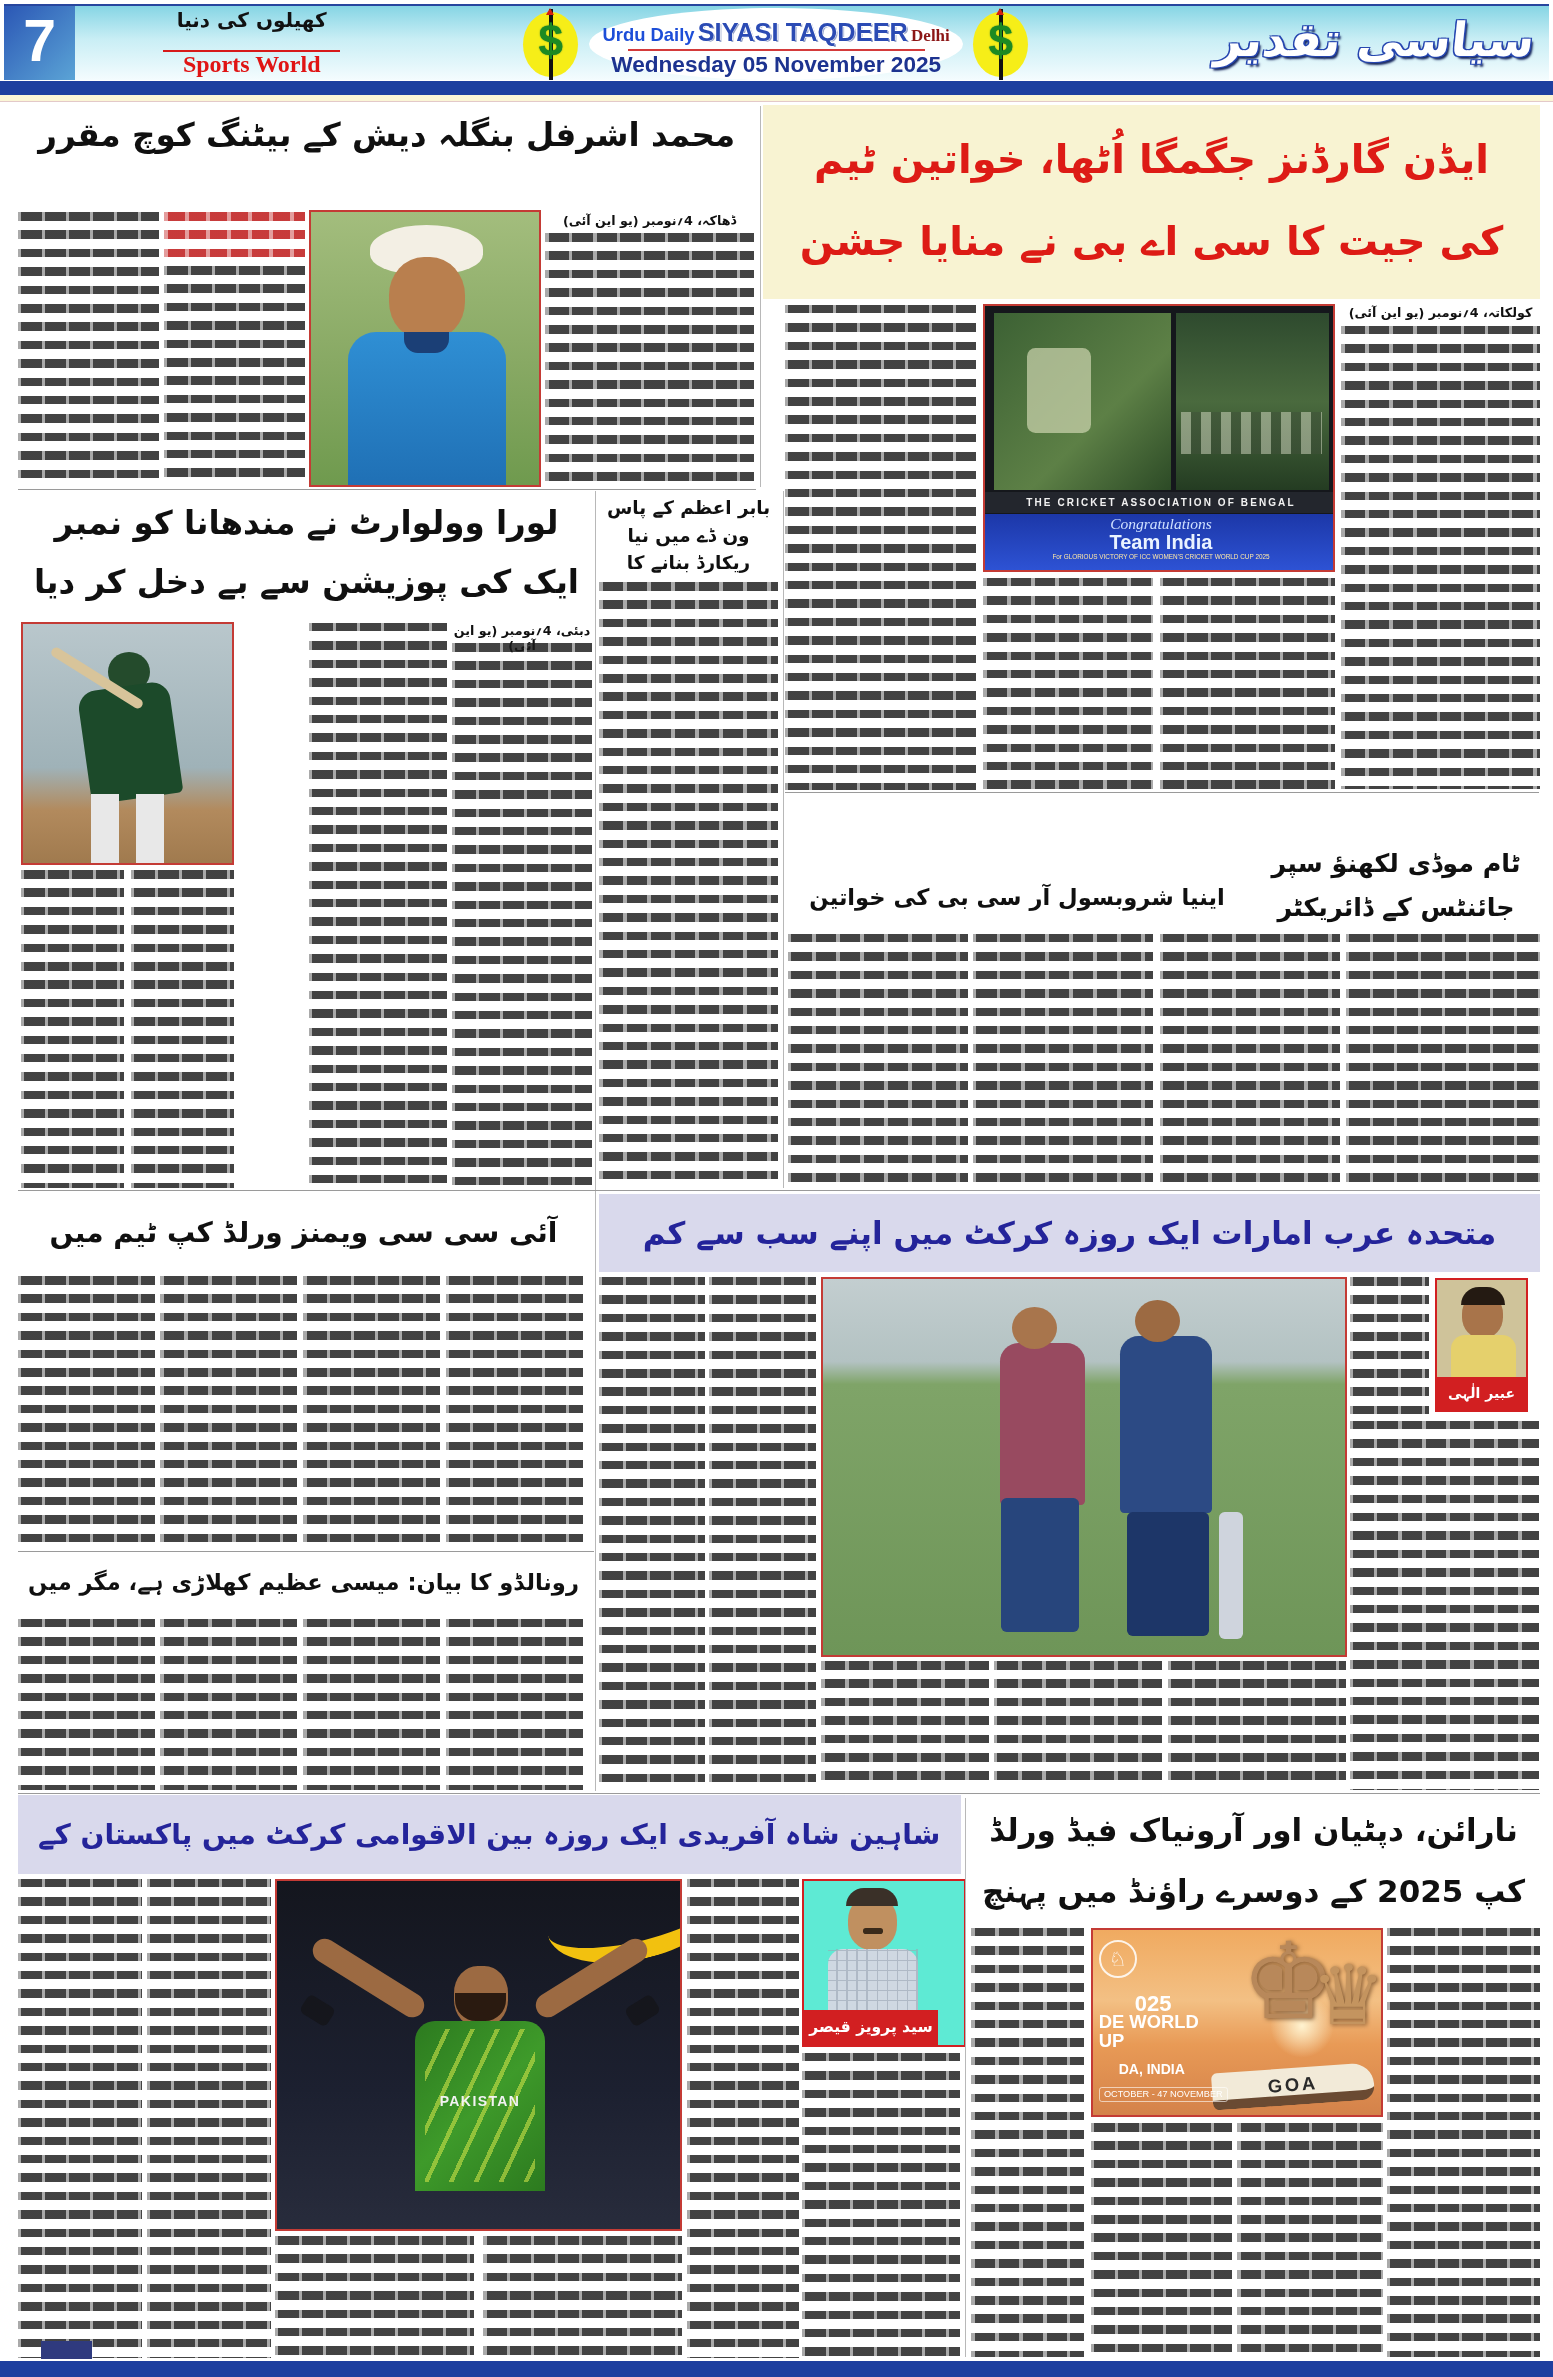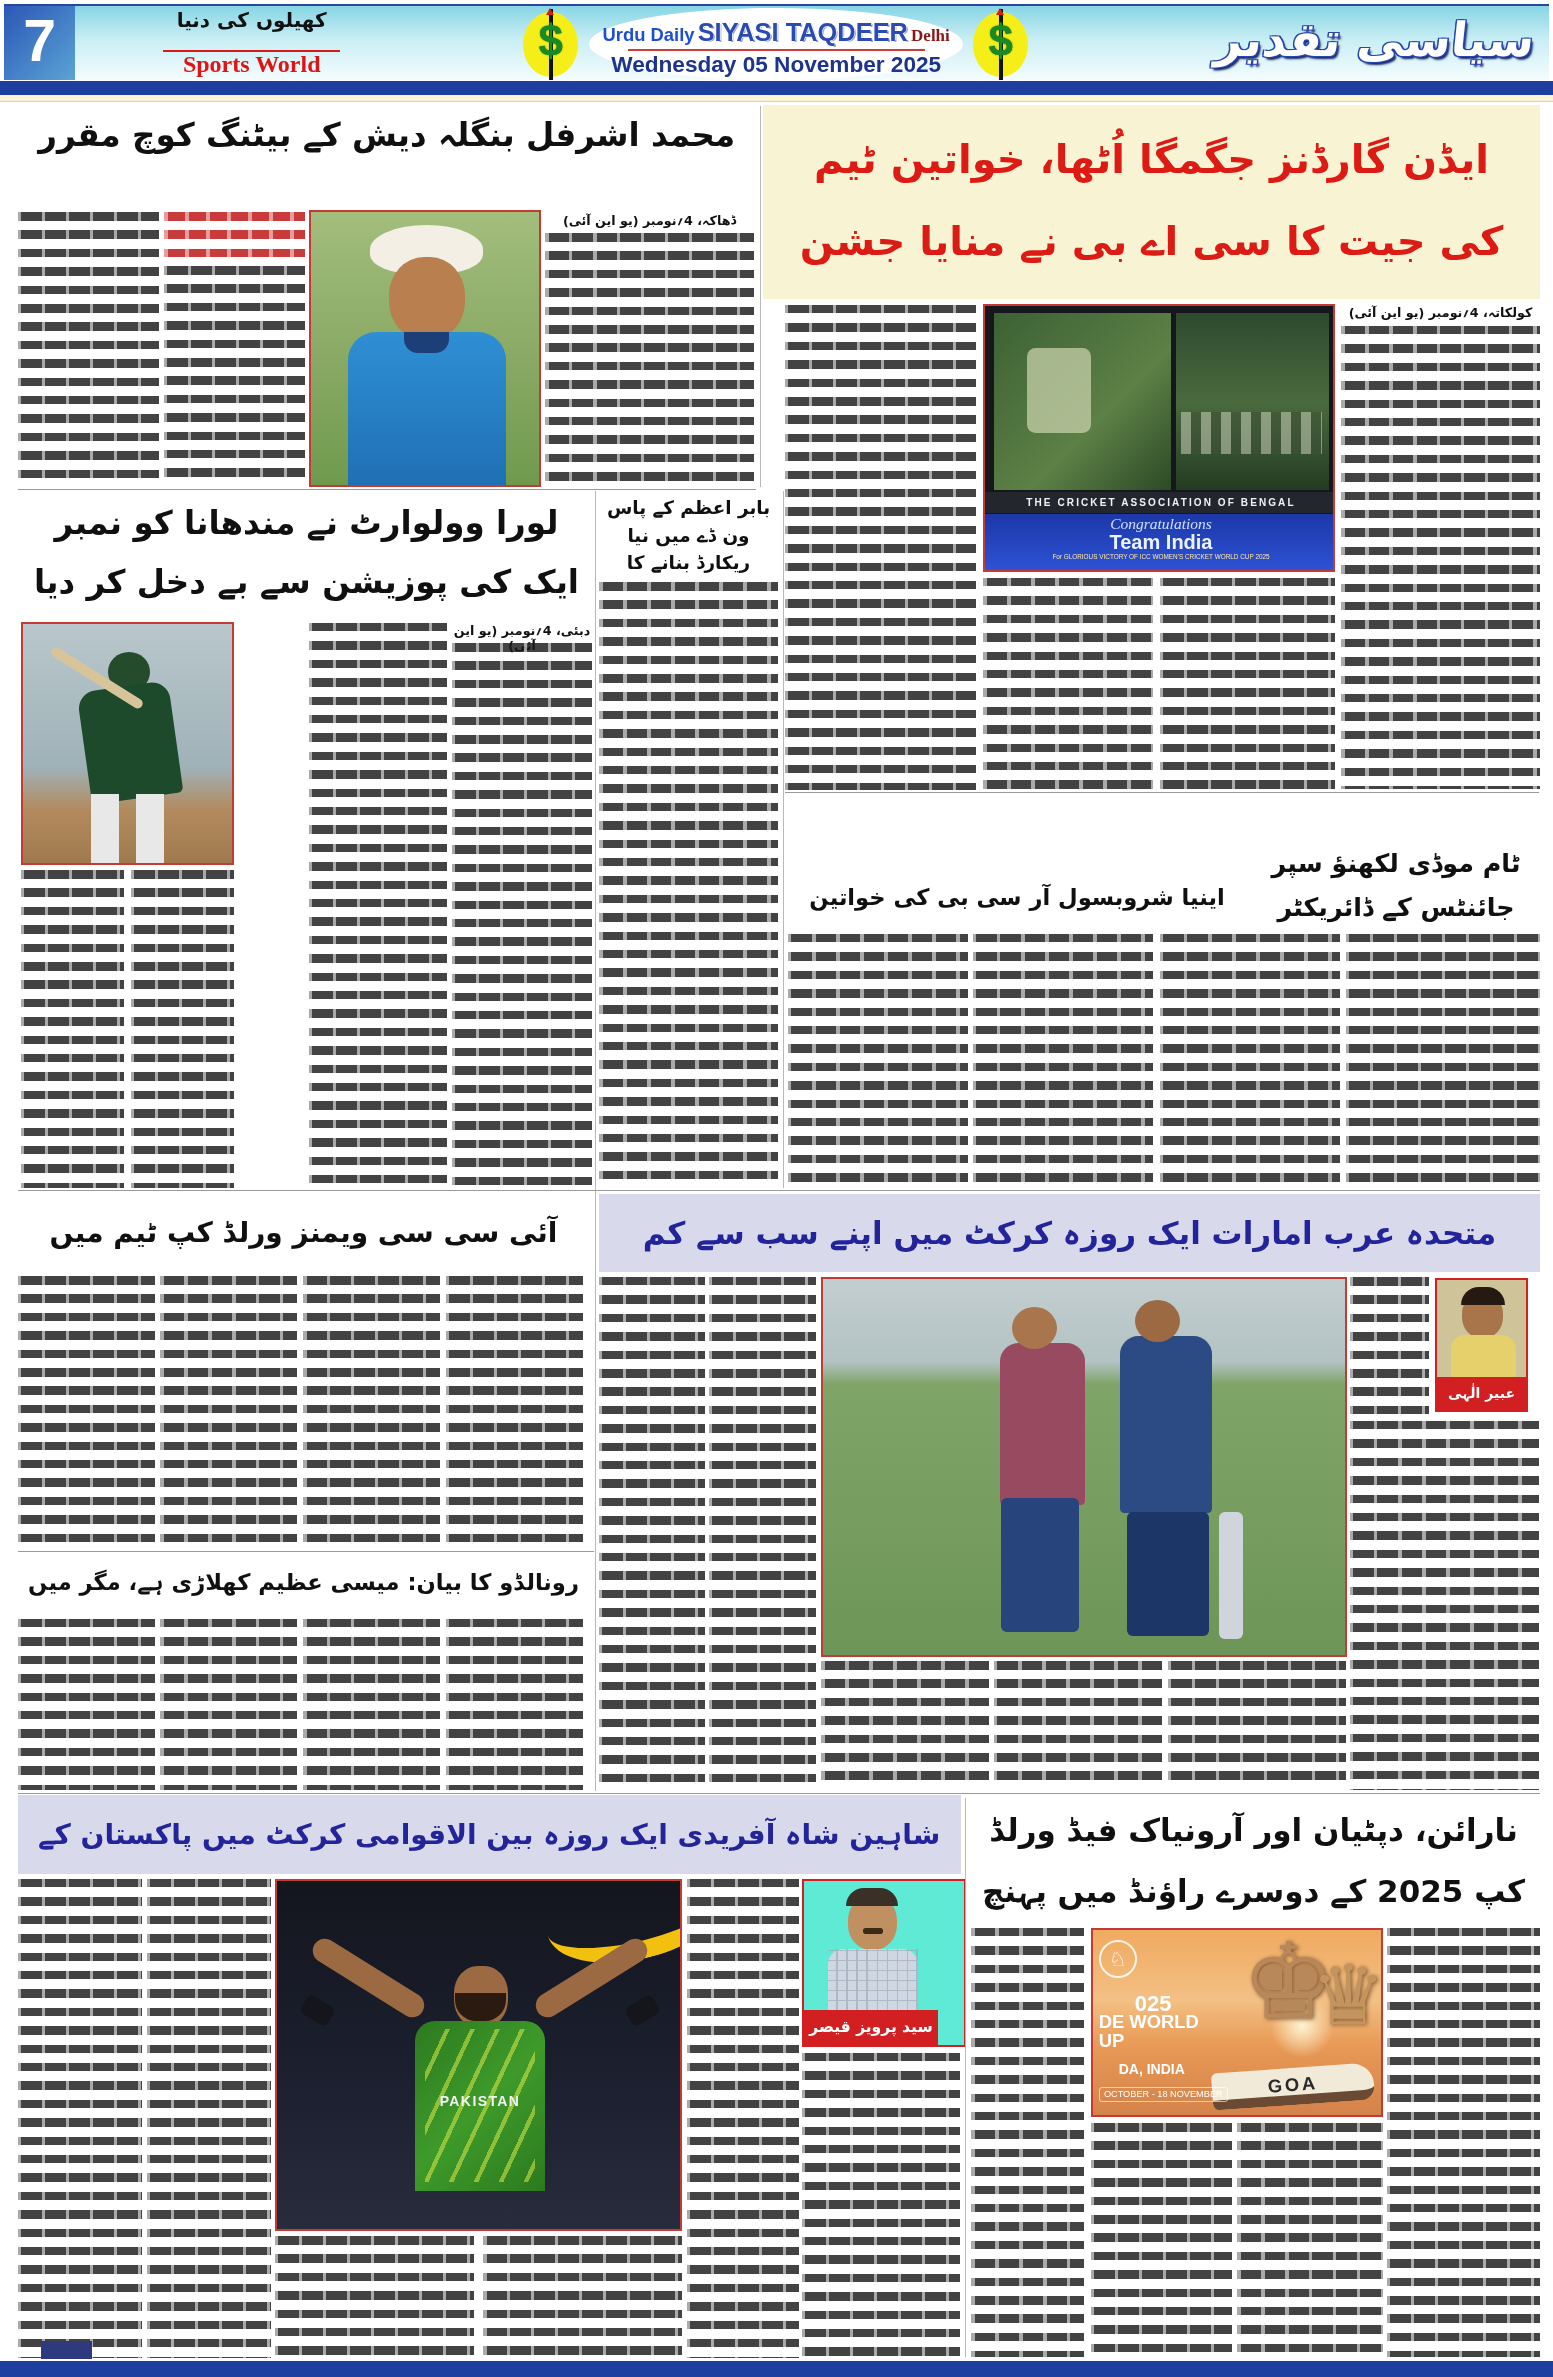--- a/index.html
+++ b/index.html
@@ -210,21 +210,21 @@
     <div class="abs" style="left:148px;top:-10px;font-family:'DejaVu Sans',sans-serif;font-size:106px;color:#b8885a;text-shadow:1.4px 1.4px 4.2px #7c5430;">♚</div>
     <div class="abs" style="left:218px;top:17px;font-family:'DejaVu Sans',sans-serif;font-size:83px;color:#c4945f;text-shadow:1.4px 1.4px 4.2px #7c5430;">♛</div>
     <div class="abs" style="left:119px;top:138px;width:162px;height:37px;background:#f2ead8;border-bottom:10px solid #6a4a32;border-radius:5.7px 21px 14px 7px;transform:rotate(-4deg);">
       <div style="text-align:center;font-weight:bold;font-size:18.4px;color:#2a2a2a;letter-spacing:2.8px;line-height:34px;">GOA</div>
     </div>
     <div class="abs" style="left:5.7px;top:10px;width:38px;height:38px;border:2.1px solid rgba(255,255,255,.85);border-radius:50%;color:#fff;font-size:20px;text-align:center;line-height:35px;">♘</div>
     <div class="abs" style="left:5.7px;top:61px;color:#fff;font-weight:bold;font-size:22px;margin-left:36px;">025</div>
     <div class="abs" style="left:5.7px;top:81px;color:#fff;font-weight:bold;font-size:18.4px;">DE WORLD</div>
     <div class="abs" style="left:5.7px;top:100px;color:#fff;font-weight:bold;font-size:18.4px;">UP</div>
     <div class="abs" style="left:5.7px;top:131px;color:#fff;font-weight:bold;font-size:14px;padding-left:20px;">DA, INDIA</div>
-    <div class="abs" style="left:5.7px;top:157px;color:#fff;font-size:9.2px;border:0.7px solid rgba(255,255,255,.6);padding:1.4px 4.2px;border-radius:2.8px;">OCTOBER - 18 NOVEMBER</div>
+    <div class="abs" style="left:5.7px;top:157px;color:#fff;font-size:9.2px;border:0.7px solid rgba(255,255,255,.6);padding:1.4px 4.2px;border-radius:2.8px;">OCTOBER - 47 NOVEMBER</div>
   </div>
   <div class="abs txt" style="left:1387px;top:1928px;width:153px;height:429px;"></div>
   <div class="abs txt" style="left:971px;top:1928px;width:113px;height:429px;"></div>
   <div class="abs txt" style="left:1091px;top:2123px;width:141px;height:234px;"></div>
   <div class="abs txt" style="left:1237px;top:2123px;width:146px;height:234px;"></div>
 
   <div class="abs" style="left:41px;top:2341px;width:51px;height:18.4px;background:#2f3a7e;"></div>
   <div class="abs" style="left:0;top:2361px;width:1554px;height:17px;background:#1e3f9f;"></div>
 
 </div>

